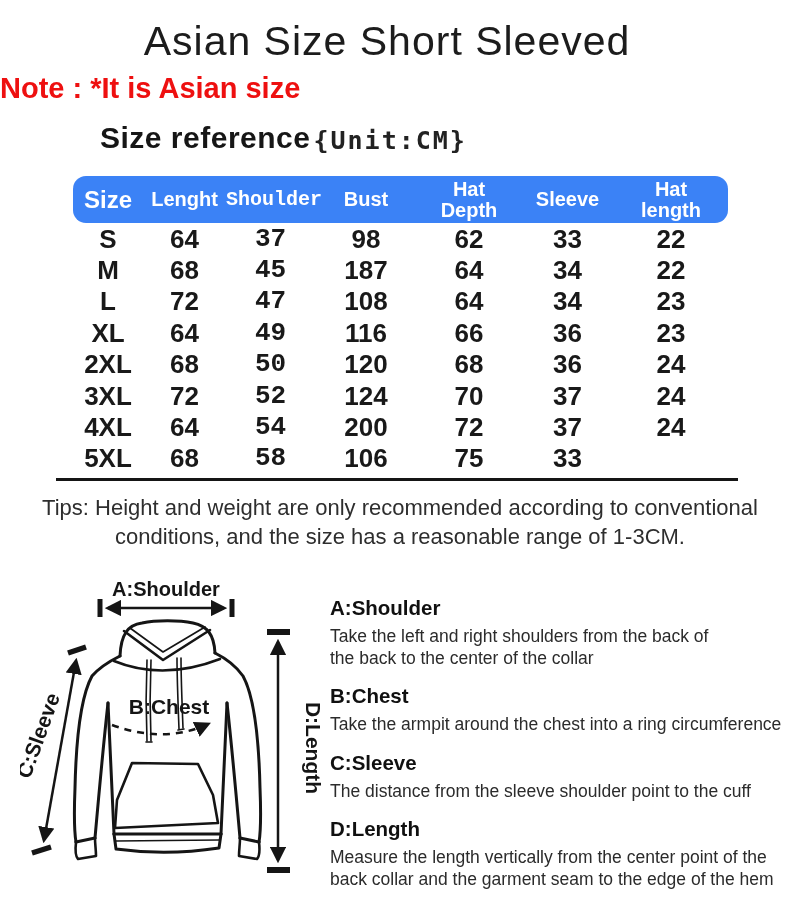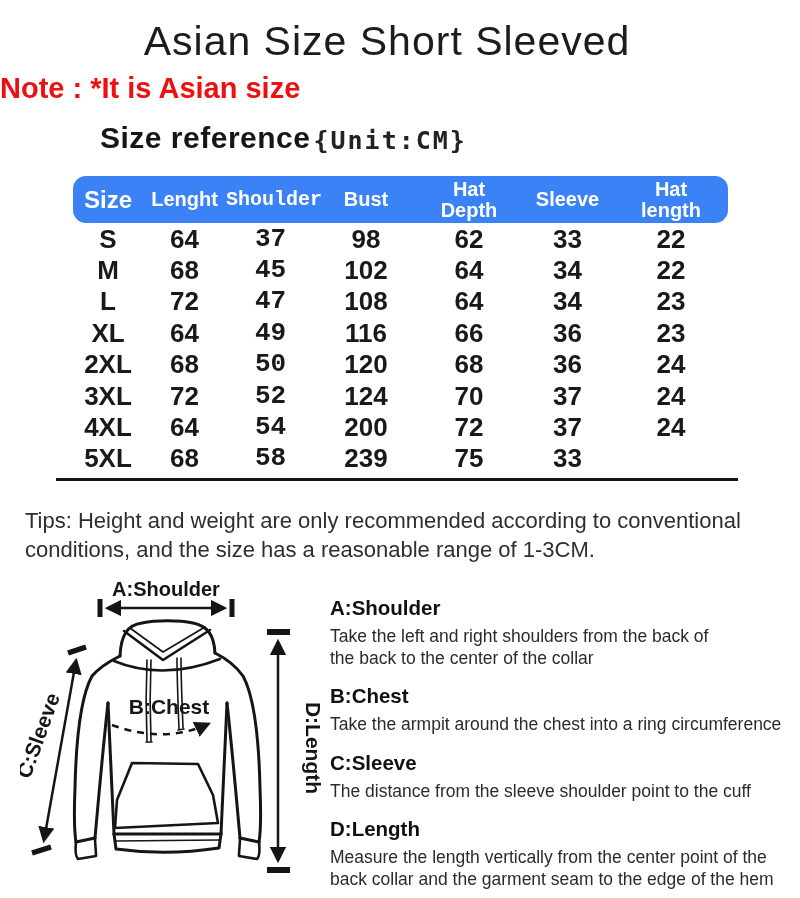--- a/index.html
+++ b/index.html
@@ -25,21 +25,21 @@
   }
   .tcell{text-align:center;}
   .c0{width:70px;} .c1{width:83px;} .c2{width:89px;font-family:Liberation Mono, monospace;} .c3{width:102px;}
   .c4{width:104px;} .c5{width:93px;} .c6{width:114px;}
   .thead .tcell{font-weight:bold;font-size:20px;white-space:pre-line;line-height:1.05;}
   .thead .c0{font-size:24px;}
   .trow{display:flex;align-items:center;height:31.4px;}
   .trow .tcell{font-size:26px;font-weight:bold;color:#191919;line-height:1;}
   .divider{position:absolute;left:56px;top:478px;width:682px;height:3px;background:#151515;}
   .tips{
-    position:absolute;left:25px;top:507px;width:750px;
+    position:absolute;left:25px;top:494px;width:750px;text-align:center;
     font-size:22px;line-height:1.3;color:#2e2e2e;white-space:pre-line;
   }
   .diagram{position:absolute;left:20px;top:568px;}
   .guide{position:absolute;left:330px;top:596px;width:478px;}
   .gblock{margin:0;}
   .ghead{font-size:20.5px;font-weight:bold;color:#101010;margin:15px 0 5px 0;}
   .gblock:first-child .ghead{margin-top:0;}
   .gbody{font-size:17.5px;color:#2b2b2b;line-height:1.27;white-space:pre-line;}
 </style>
 </head>
@@ -77,21 +77,21 @@
           <div class="tcell c2">37</div>
           <div class="tcell c3">98</div>
           <div class="tcell c4">62</div>
           <div class="tcell c5">33</div>
           <div class="tcell c6">22</div>
         </div>
         <div class="trow">
           <div class="tcell c0">M</div>
           <div class="tcell c1">68</div>
           <div class="tcell c2">45</div>
-          <div class="tcell c3">102</div>
+          <div class="tcell c3">187</div>
           <div class="tcell c4">64</div>
           <div class="tcell c5">34</div>
           <div class="tcell c6">22</div>
         </div>
         <div class="trow">
           <div class="tcell c0">L</div>
           <div class="tcell c1">72</div>
           <div class="tcell c2">47</div>
           <div class="tcell c3">108</div>
           <div class="tcell c4">64</div>
@@ -131,21 +131,21 @@
           <div class="tcell c2">54</div>
           <div class="tcell c3">200</div>
           <div class="tcell c4">72</div>
           <div class="tcell c5">37</div>
           <div class="tcell c6">24</div>
         </div>
         <div class="trow">
           <div class="tcell c0">5XL</div>
           <div class="tcell c1">68</div>
           <div class="tcell c2">58</div>
-          <div class="tcell c3">239</div>
+          <div class="tcell c3">106</div>
           <div class="tcell c4">75</div>
           <div class="tcell c5">33</div>
         </div>
       </div>
   </div>
 
   <div class="divider"></div>
 
   <div class="tips">Tips: Height and weight are only recommended according to conventional
 conditions, and the size has a reasonable range of 1-3CM.</div>

